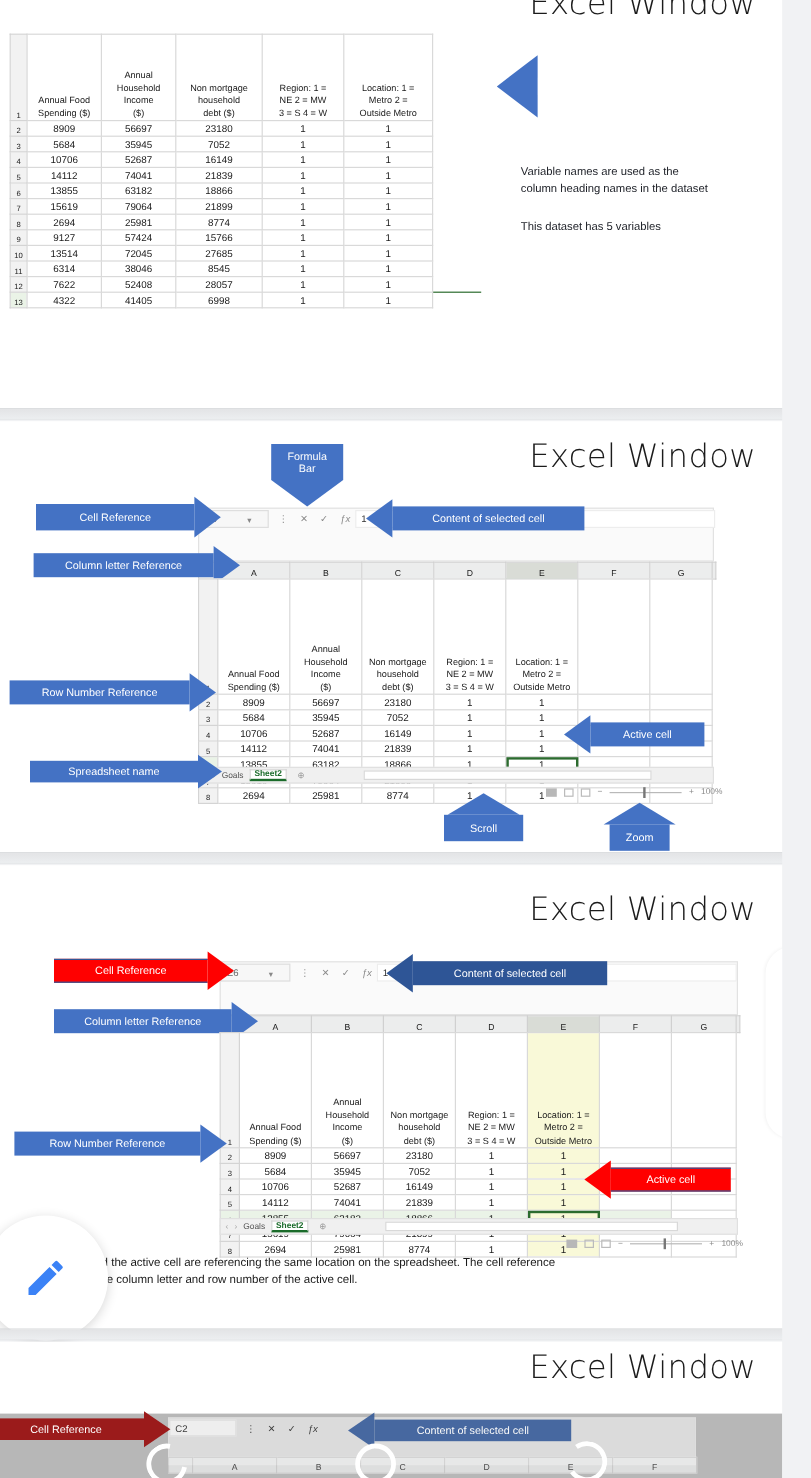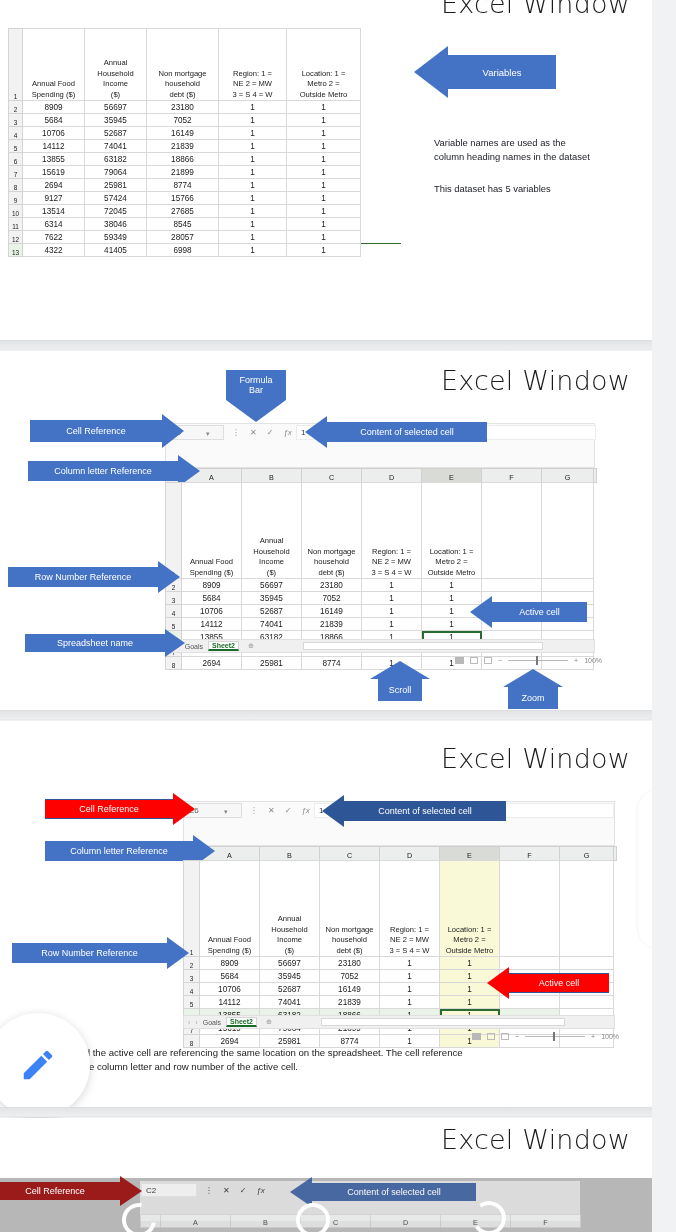--- a/index.html
+++ b/index.html
@@ -271,42 +271,41 @@
               <td class="num " style="font-size: 8.2px; height: 13px; vertical-align: middle;">6314</td>
               <td class="num " style="font-size: 8.2px; height: 13px; vertical-align: middle; text-align: center;">38046</td>
               <td class="num " style="font-size: 8.2px; height: 13px; vertical-align: middle;">8545</td>
               <td class="num " style="font-size: 8.2px; height: 13px; vertical-align: middle;">1</td>
               <td class="num " style="font-size: 8.2px; height: 13px; vertical-align: middle;">1</td>
               <td style="border: none;"></td>
             </tr>
             <tr>
               <td class="rowhdr" style="font-size: 6.4px;">12</td>
               <td class="num " style="font-size: 8.2px; height: 13px; vertical-align: middle;">7622</td>
-              <td class="num " style="font-size: 8.2px; height: 13px; vertical-align: middle;">59349</td>
+              <td class="num " style="font-size: 8.2px; height: 13px; vertical-align: middle;">52408</td>
               <td class="num " style="font-size: 8.2px; height: 13px; vertical-align: middle;">28057</td>
               <td class="num " style="font-size: 8.2px; height: 13px; vertical-align: middle;">1</td>
               <td class="num " style="font-size: 8.2px; height: 13px; vertical-align: middle;">1</td>
               <td style="border: none;"></td>
             </tr>
             <tr>
               <td class="rowhdr rowsel" style="font-size: 6.4px;">13</td>
               <td class="num " style="font-size: 8.2px; height: 13px; vertical-align: middle;">4322</td>
               <td class="num " style="font-size: 8.2px; height: 13px; vertical-align: middle;">41405</td>
               <td class="num " style="font-size: 8.2px; height: 13px; vertical-align: middle;">6998</td>
               <td class="num " style="font-size: 8.2px; height: 13px; vertical-align: middle;">1</td>
               <td class="num " style="font-size: 8.2px; height: 13px; vertical-align: middle;">1</td>
               <td style="border-top: 1px solid rgb(44, 107, 47); border-right: none; border-bottom: none; border-left: 1px solid rgb(44, 107, 47); border-image: initial;"></td>
             </tr>
           </tbody>
       </table>
     </div>
 
     <div class="arrow lt ar-blue" style="left:414px; top:55px; height:34px; --hh:26px; --hw:34px;">
       <div class="head"></div>
-      <div class="body" style="width:108px; font-size:9.5px;">Variables</div>
     </div>
 
     <div class="note" style="left:434px; top:136px; font-size:9.4px; width:220px;">
       <div>Variable names are used as the</div>
       <div>column heading names in the dataset</div>
     </div>
     <div class="note" style="left:434px; top:182px; font-size:9.4px; width:220px;">
       <div>This dataset has  5  variables</div>
     </div>
   </div>
@@ -527,21 +526,21 @@
     </div>
 
     <div class="arrow rt ar-blue" style="left:25px; top:283px; height:18px; --hh:14px; --hw:20px;">
       <div class="body" style="width:140px; font-size:9px;">Spreadsheet name</div>
       <div class="head"></div>
     </div>
 
 
     <div class="arrow-v up" style="left:370px; top:310px; --vw:30px; --vh:18px;">
       <div class="vhead"></div>
-      <div class="vbody" style="width:44px; height:22px; font-size:9px;">Scroll</div>
+      <div class="vbody" style="width:66px; height:22px; font-size:9px;">Scroll</div>
     </div>
 
     <div class="arrow-v up" style="left:503px; top:318px; --vw:30px; --vh:18px;">
       <div class="vhead"></div>
       <div class="vbody" style="width:50px; height:22px; font-size:9px;">Zoom</div>
     </div>
   </div>
 
   <div class="slide-sep" style="top:710px;"></div>
 

